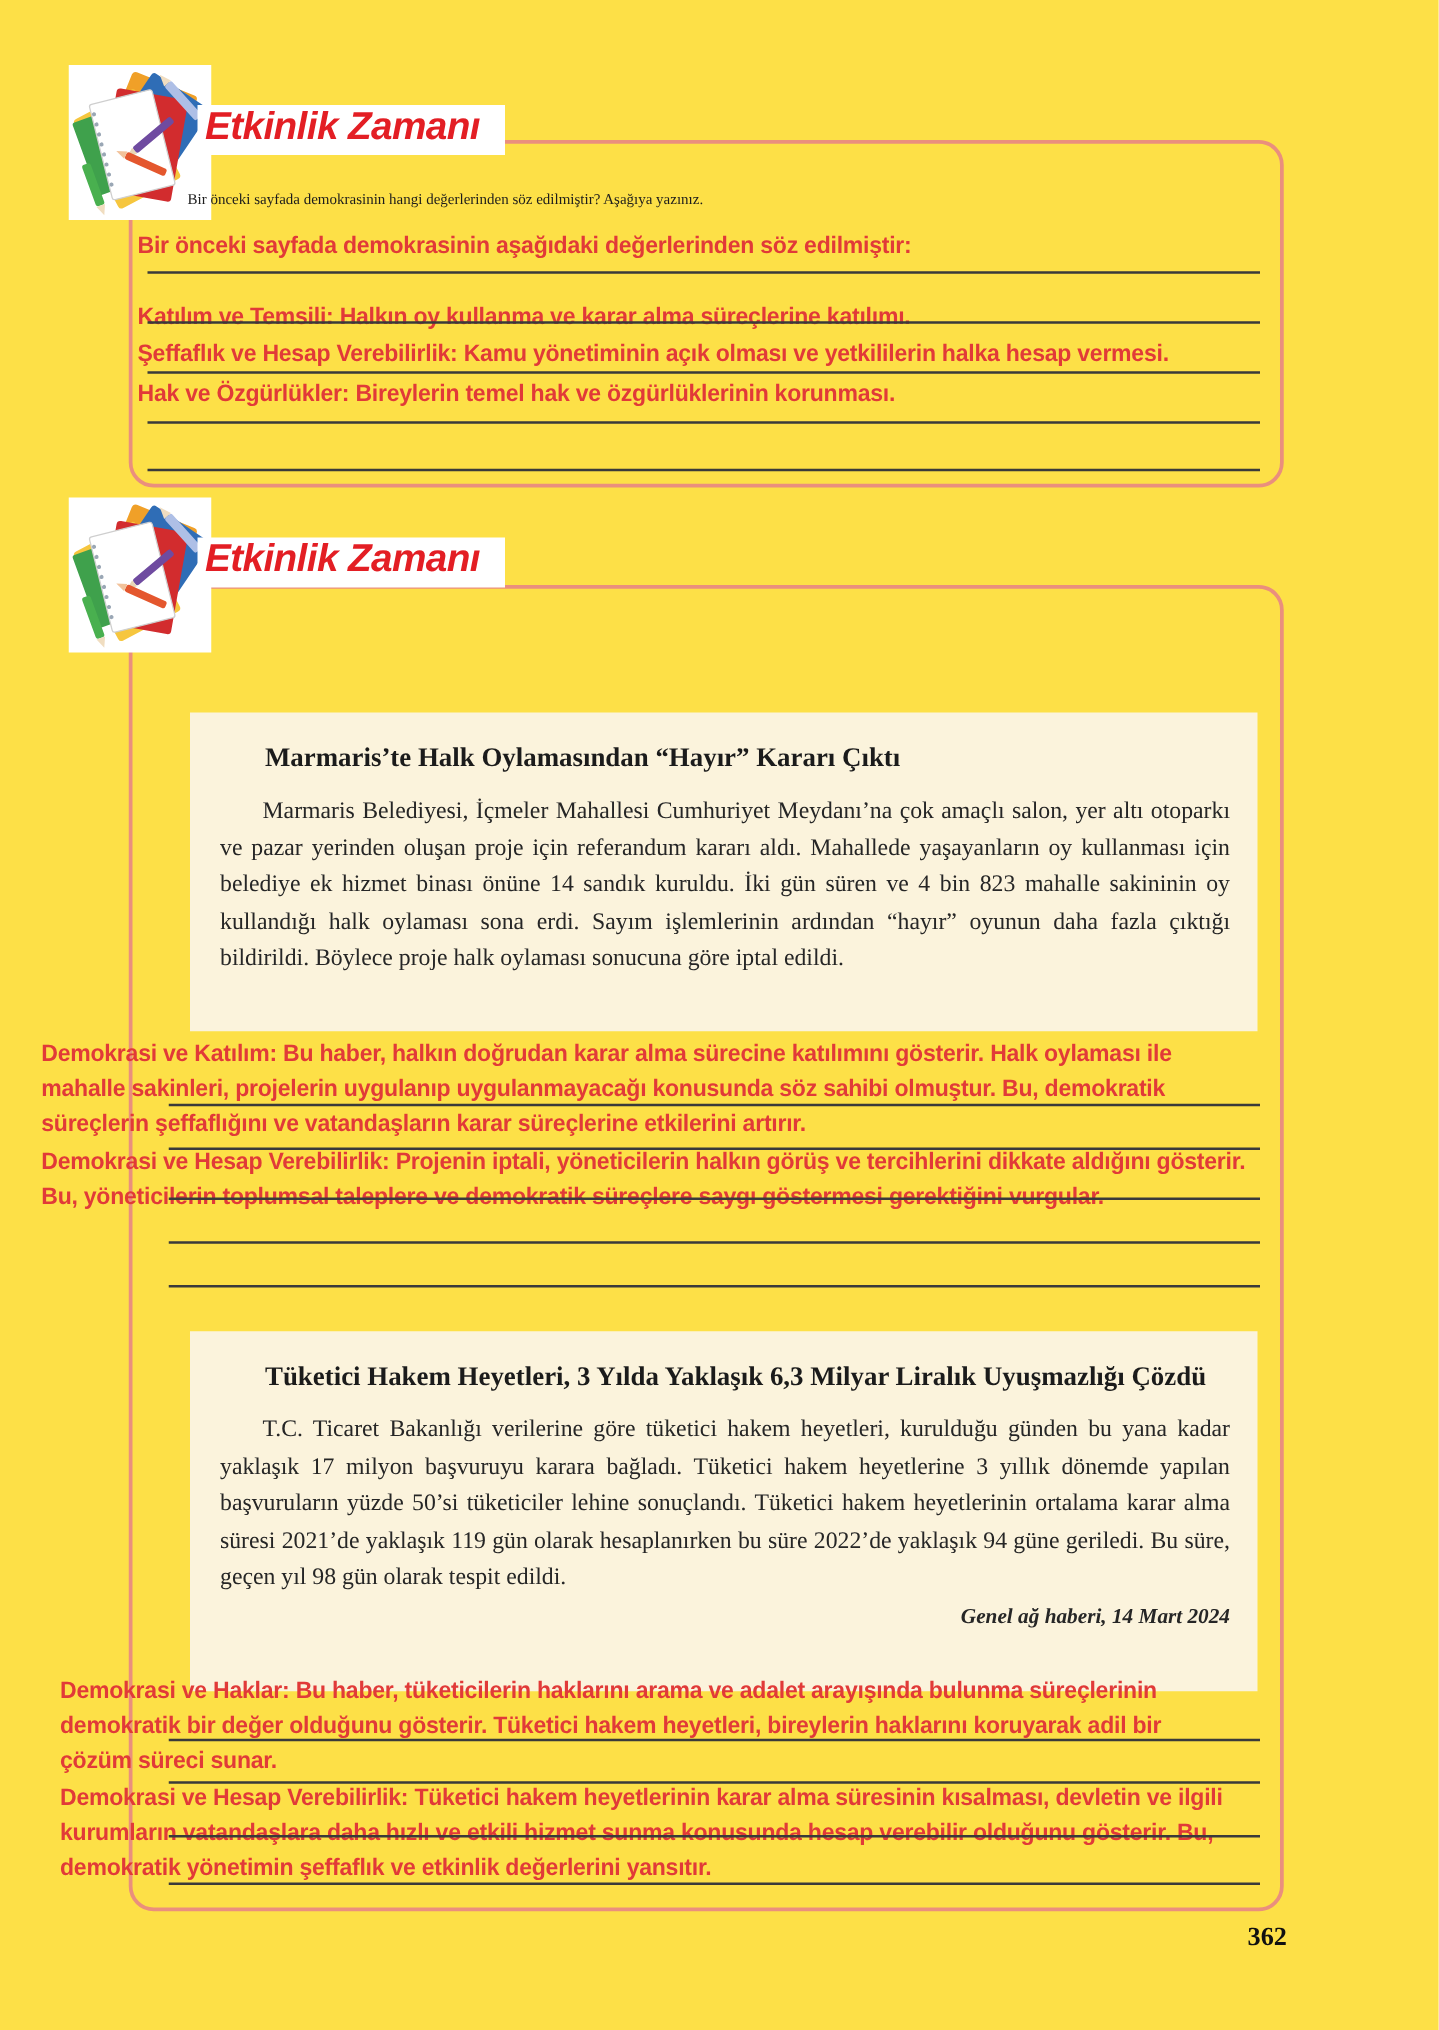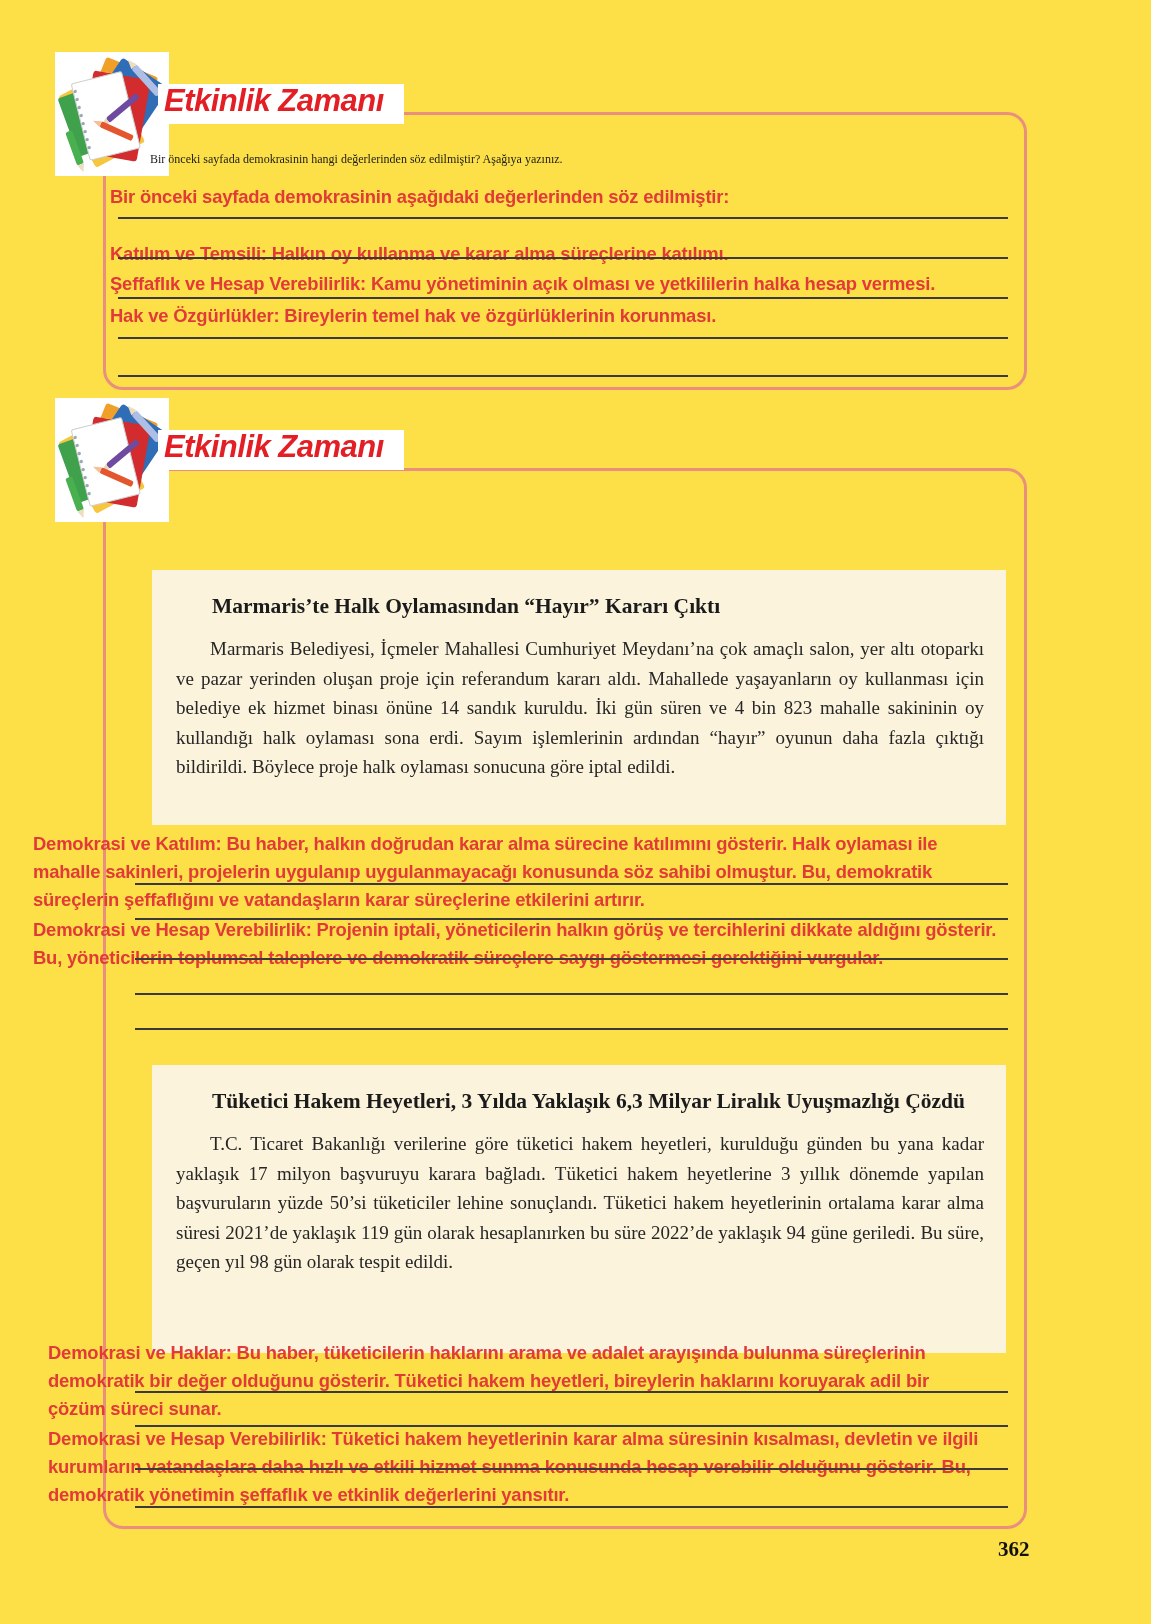--- a/index.html
+++ b/index.html
@@ -168,20 +168,21 @@
   <div class="rule" style="left:135px;top:918px;width:873px;"></div>
   <div class="hand" style="left:33px;top:919px;">Demokrasi ve Hesap Verebilirlik: Projenin iptali, yöneticilerin halkın görüş ve tercihlerini dikkate aldığını gösterir.</div>
   <div class="hand" style="left:33px;top:947px;">Bu, yöneticilerin toplumsal taleplere ve demokratik süreçlere saygı göstermesi gerektiğini vurgular.</div>
   <div class="rule" style="left:135px;top:958px;width:873px;"></div>
   <div class="rule" style="left:135px;top:993px;width:873px;"></div>
   <div class="rule" style="left:135px;top:1028px;width:873px;"></div>
 
   <div class="article" style="left:152px;top:1052px;width:854px;height:288px;margin-top:13px;">
     <h3>Tüketici Hakem Heyetleri, 3 Yılda Yaklaşık 6,3 Milyar Liralık Uyuşmazlığı Çözdü</h3>
     <p>T.C. Ticaret Bakanlığı verilerine göre tüketici hakem heyetleri, kurulduğu günden bu yana kadar yaklaşık 17 milyon başvuruyu karara bağladı. Tüketici hakem heyetlerine 3 yıllık dönemde yapılan başvuruların yüzde 50’si tüketiciler lehine sonuçlandı. Tüketici hakem heyetlerinin ortalama karar alma süresi 2021’de yaklaşık 119 gün olarak hesaplanırken bu süre 2022’de yaklaşık 94 güne geriledi. Bu süre, geçen yıl 98 gün olarak tespit edildi.</p>
+    <div class="src">Genel ağ haberi, 14 Mart 2024</div>
   </div>
 
   <div class="hand" style="left:48px;top:1342px;">Demokrasi ve Haklar: Bu haber, tüketicilerin haklarını arama ve adalet arayışında bulunma süreçlerinin</div>
   <div class="hand" style="left:48px;top:1370px;">demokratik bir değer olduğunu gösterir. Tüketici hakem heyetleri, bireylerin haklarını koruyarak adil bir</div>
   <div class="rule" style="left:135px;top:1391px;width:873px;"></div>
   <div class="hand" style="left:48px;top:1398px;">çözüm süreci sunar.</div>
   <div class="rule" style="left:135px;top:1425px;width:873px;"></div>
   <div class="hand" style="left:48px;top:1428px;">Demokrasi ve Hesap Verebilirlik: Tüketici hakem heyetlerinin karar alma süresinin kısalması, devletin ve ilgili</div>
   <div class="hand" style="left:48px;top:1456px;">kurumların vatandaşlara daha hızlı ve etkili hizmet sunma konusunda hesap verebilir olduğunu gösterir. Bu,</div>
   <div class="rule" style="left:135px;top:1468px;width:873px;"></div>

